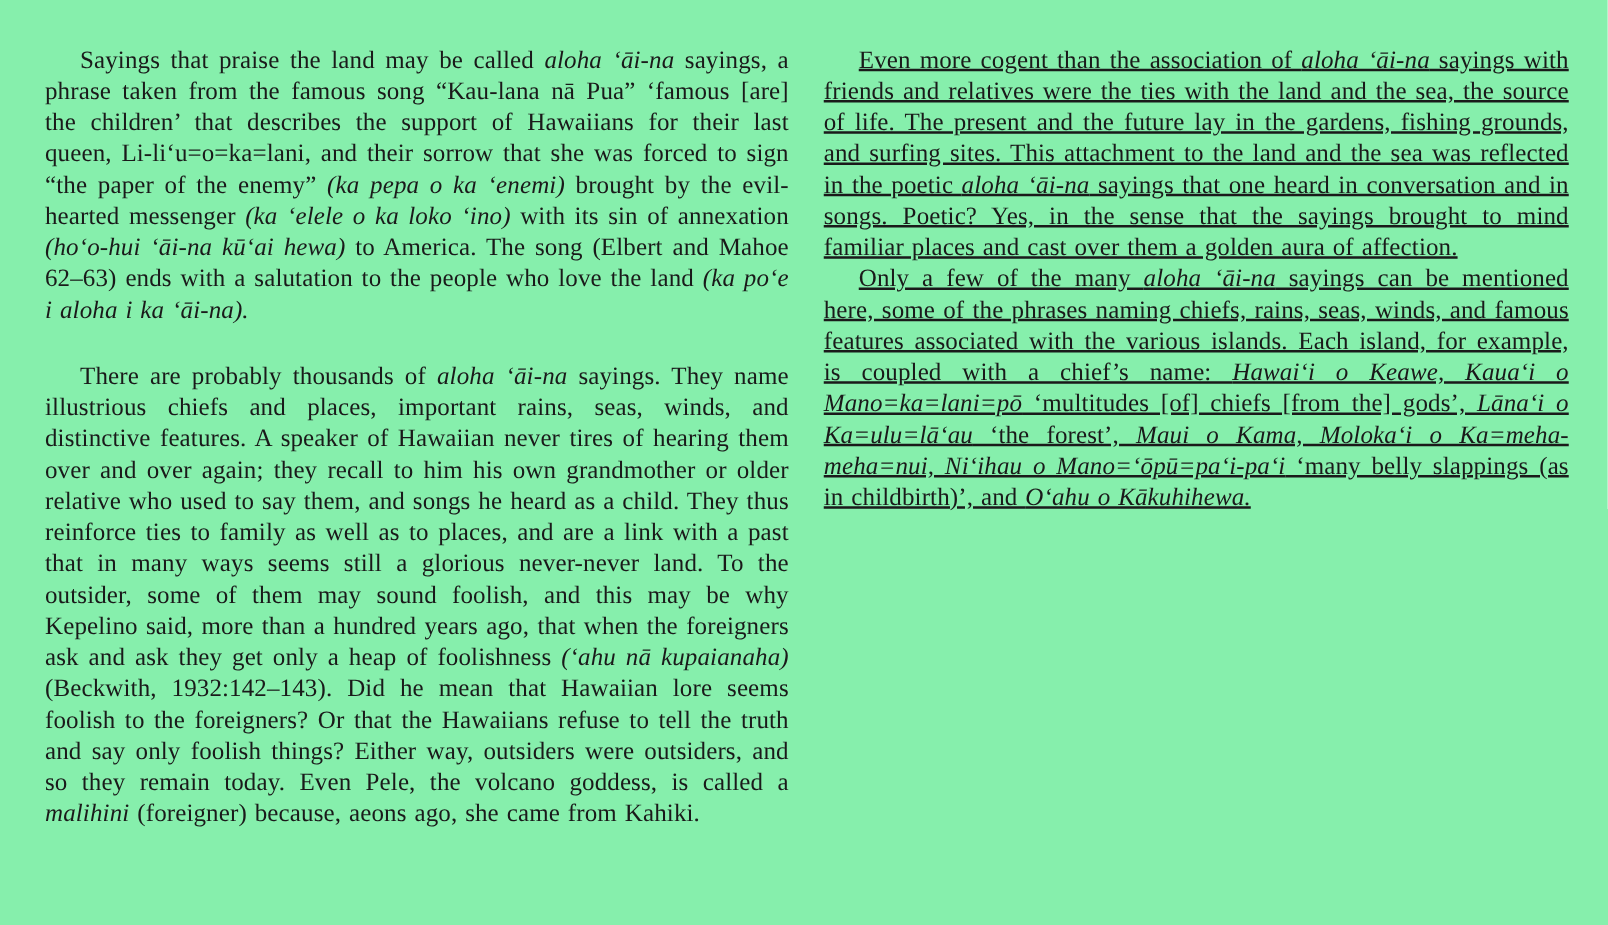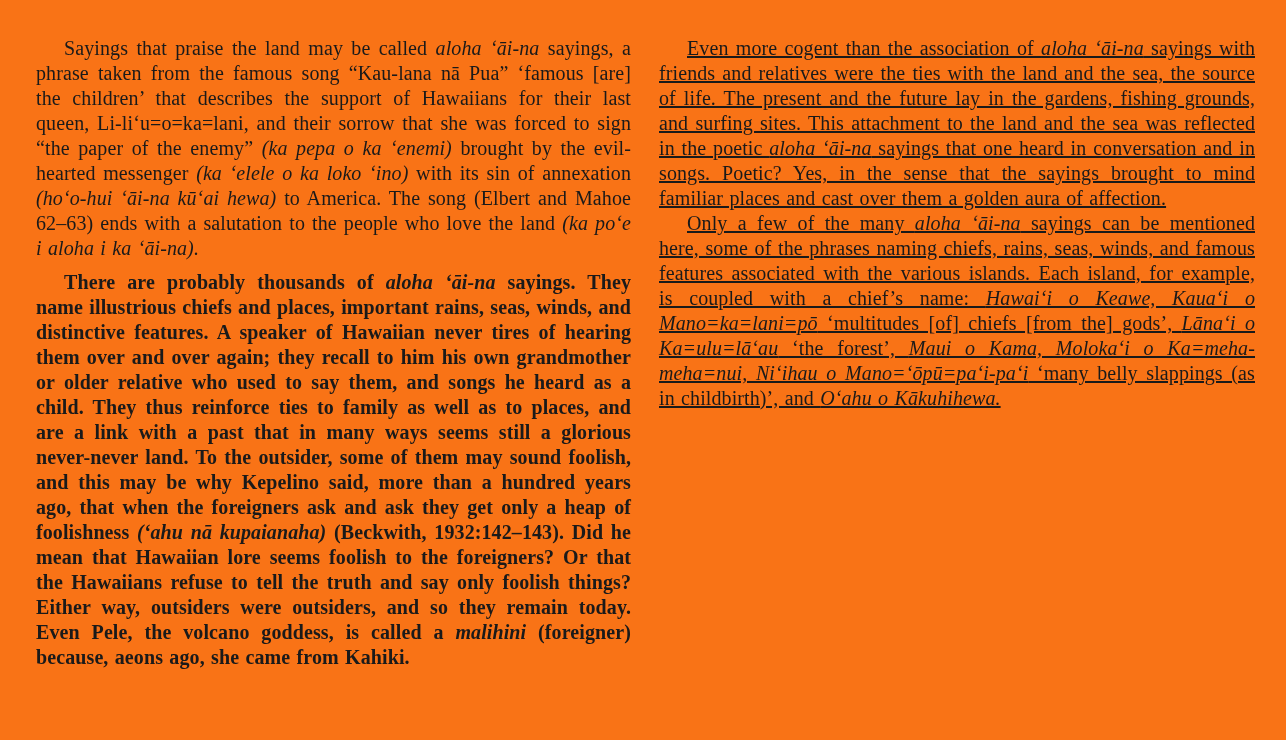--- a/index.html
+++ b/index.html
@@ -11,39 +11,39 @@
     width: 1286px;
     height: 740px;
     position: relative;
     font-family: "Liberation Serif", serif;
     color: #1a1a1a;
     overflow: hidden;
   }
   .page {
     position: absolute;
     inset: 0;
-    background: #f97316;
+    background: #86efac;
   }
   .col {
     position: absolute;
     top: 36px;
     text-align: justify;
     font-size: 20px;
     line-height: 25px;
     word-spacing: 0.06em;
     letter-spacing: 0.1px;
   }
   .col-left  { left: 36px;  width: 595px; }
   .col-right { left: 659px; width: 596px; text-decoration: underline; }
   p.para {
     margin: 0;
     padding: 0;
     text-indent: 28px;
   }
-  .col-left p.para + p.para { margin-top: 9px; font-weight: bold; }
+  .col-left p.para + p.para { margin-top: 28px; }
   .run { font-style: normal; }
   .run.italic { font-style: italic; }
 </style>
 </head>
 <body style="background: rgb(255, 255, 255); color: rgb(26, 26, 26);">
 
 <div class="page">
   <div class="col col-left">
     <p class="para" lang="en"><span class="run">Sayings that praise the land may be called </span><span class="run italic">aloha ʻāi-na</span><span class="run"> sayings, a phrase taken from the famous song “Kau-lana nā Pua” ‘famous [are] the children’ that describes the support of Hawaiians for their last queen, Li-liʻu=o=ka=lani, and their sorrow that she was forced to sign “the paper of the enemy” </span><span class="run italic">(ka pepa o ka ʻenemi)</span><span class="run"> brought by the evil-hearted messenger </span><span class="run italic">(ka ʻelele o ka loko ʻino)</span><span class="run"> with its sin of annexation </span><span class="run italic">(hoʻo-hui ʻāi-na kūʻai hewa)</span><span class="run"> to America. The song (Elbert and Mahoe 62–63) ends with a salutation to the people who love the land </span><span class="run italic">(ka poʻe i aloha i ka ʻāi-na).</span></p>
     <p class="para" lang="en"><span class="run">There are probably thousands of </span><span class="run italic">aloha ʻāi-na</span><span class="run"> sayings. They name illustrious chiefs and places, important rains, seas, winds, and distinctive features. A speaker of Hawaiian never tires of hearing them over and over again; they recall to him his own grandmother or older relative who used to say them, and songs he heard as a child. They thus reinforce ties to family as well as to places, and are a link with a past that in many ways seems still a glorious never-never land. To the outsider, some of them may sound foolish, and this may be why Kepelino said, more than a hundred years ago, that when the foreigners ask and ask they get only a heap of foolishness </span><span class="run italic">(ʻahu nā kupaianaha)</span><span class="run"> (Beckwith, 1932:142–143). Did he mean that Hawaiian lore seems foolish to the foreigners? Or that the Hawaiians refuse to tell the truth and say only foolish things? Either way, outsiders were outsiders, and so they remain today. Even Pele, the volcano goddess, is called a </span><span class="run italic">malihini</span><span class="run"> (foreigner) because, aeons ago, she came from Kahiki.</span></p>

